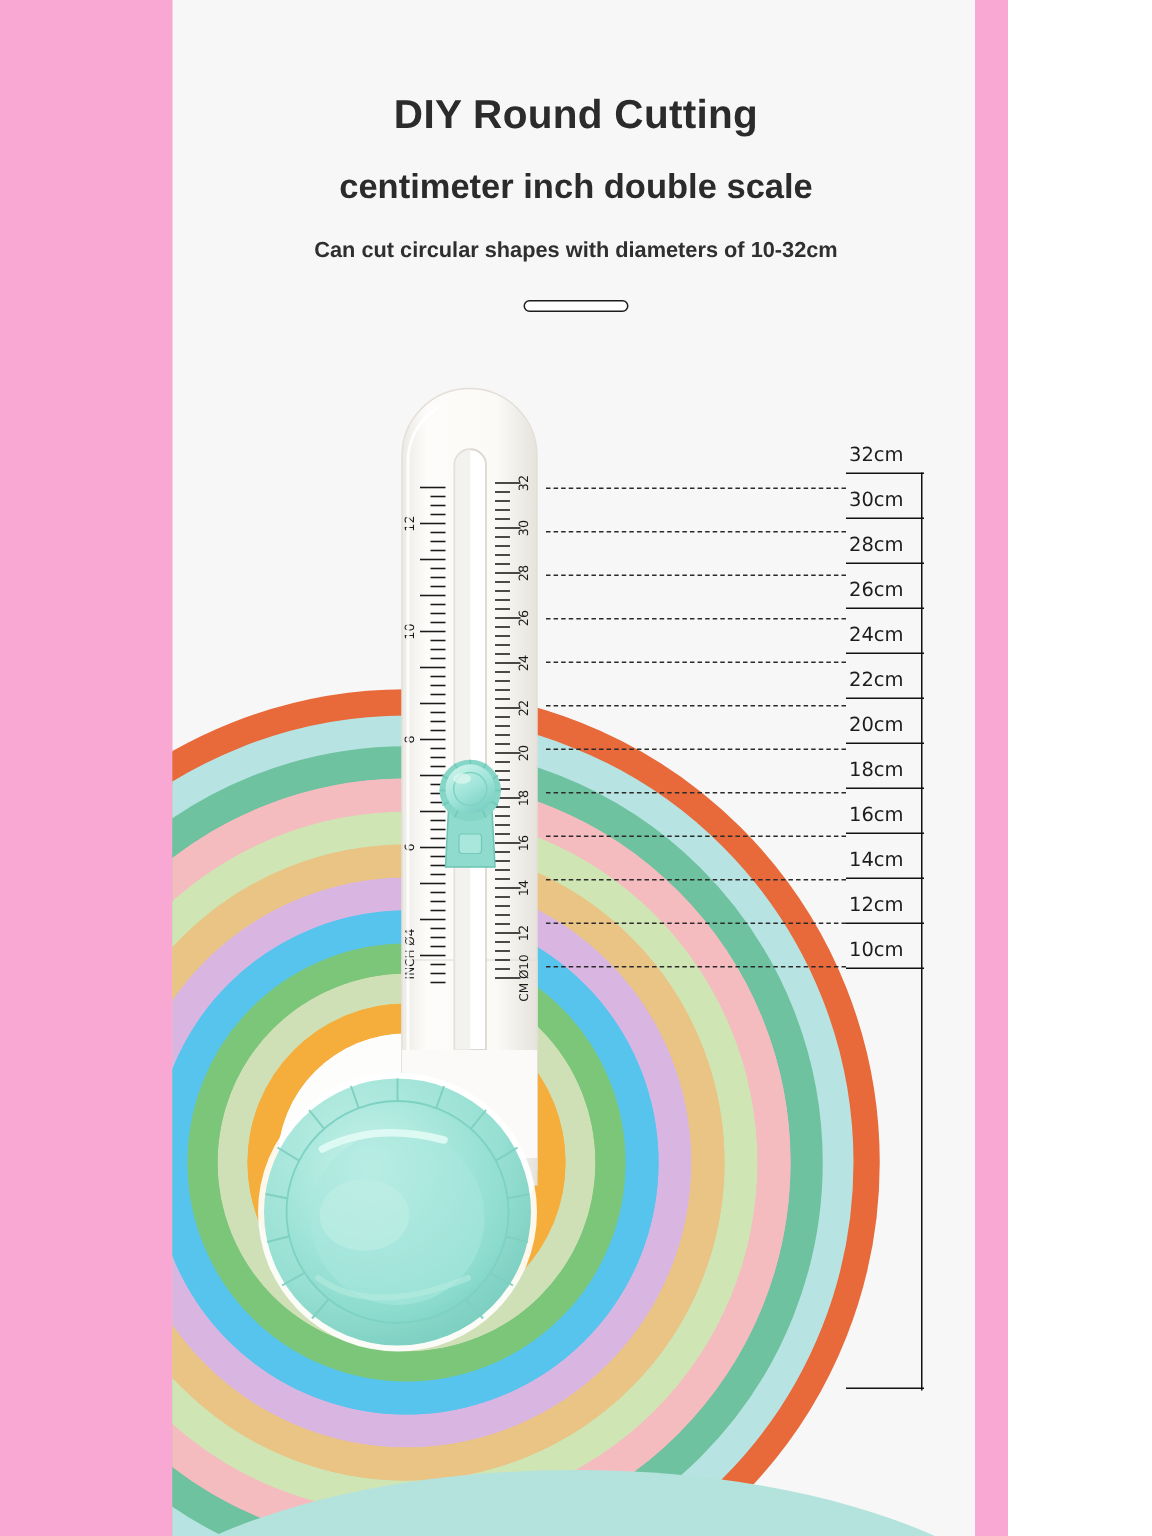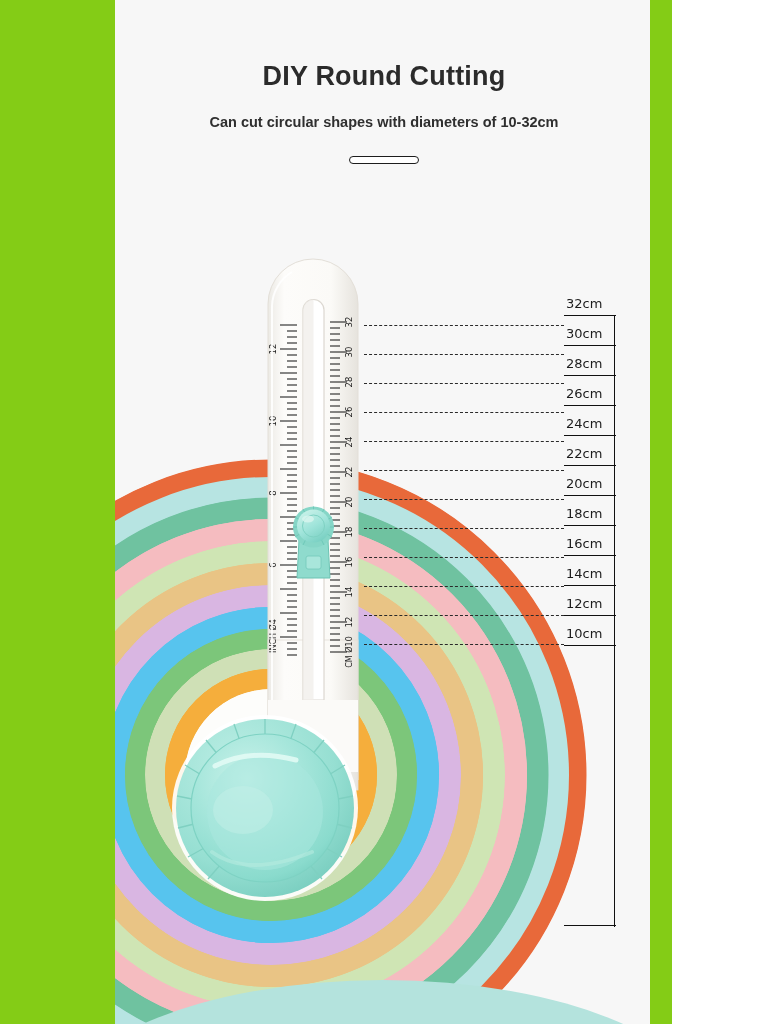--- a/index.html
+++ b/index.html
@@ -11,21 +11,21 @@
   body {
     font-family: "Liberation Sans", sans-serif;
     -webkit-font-smoothing: antialiased;
   }
 
   #page {
     position: relative;
     width: 672px;
     height: 1024px;
     overflow: hidden;
-    background: #84cc16;
+    background: #f9a8d4;
   }
 
   
   #bg-panel {
     position: absolute;
     left: 115px;
     top: 0;
     width: 535px;
     height: 1024px;
     background: #f7f7f7;
@@ -152,20 +152,21 @@
 </style>
 </head>
 <body>
 
 <div id="page">
 
   <div id="bg-panel"></div>
 
   <div id="header">
     <h1 id="title-main">DIY Round Cutting</h1>
+    <h2 id="title-sub">centimeter inch double scale</h2>
     <p id="tagline">Can cut circular shapes with diameters of 10-32cm</p>
     <div id="divider-wrap">
       <span id="divider"></span>
     </div>
   </div>
 
   <div id="stage">
     <svg width="768" height="1024" viewBox="0 0 768 1024" xmlns="http://www.w3.org/2000/svg">
       <defs>
         <clipPath id="clip-panel">

